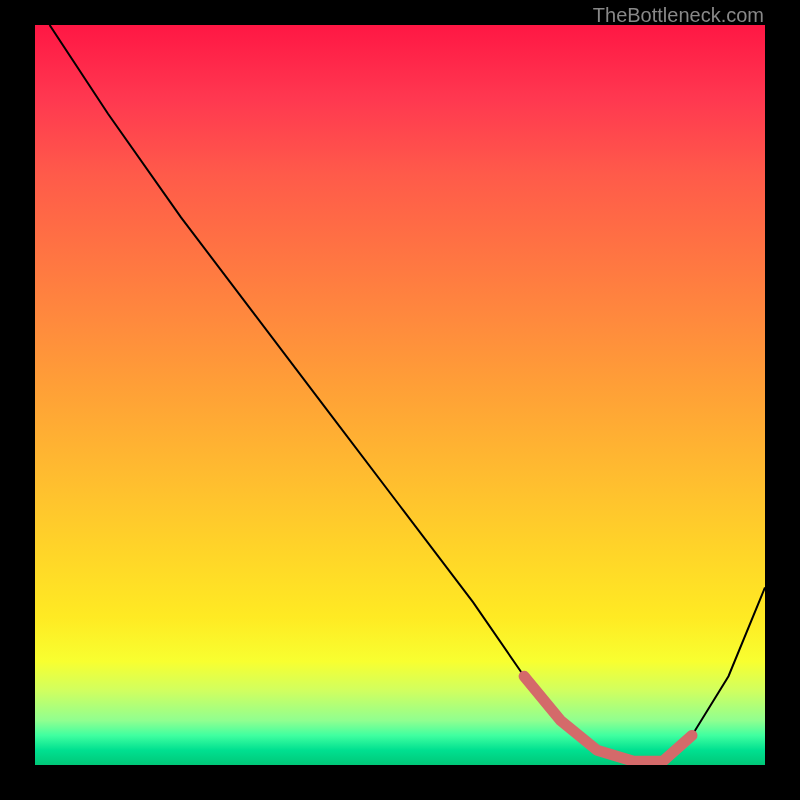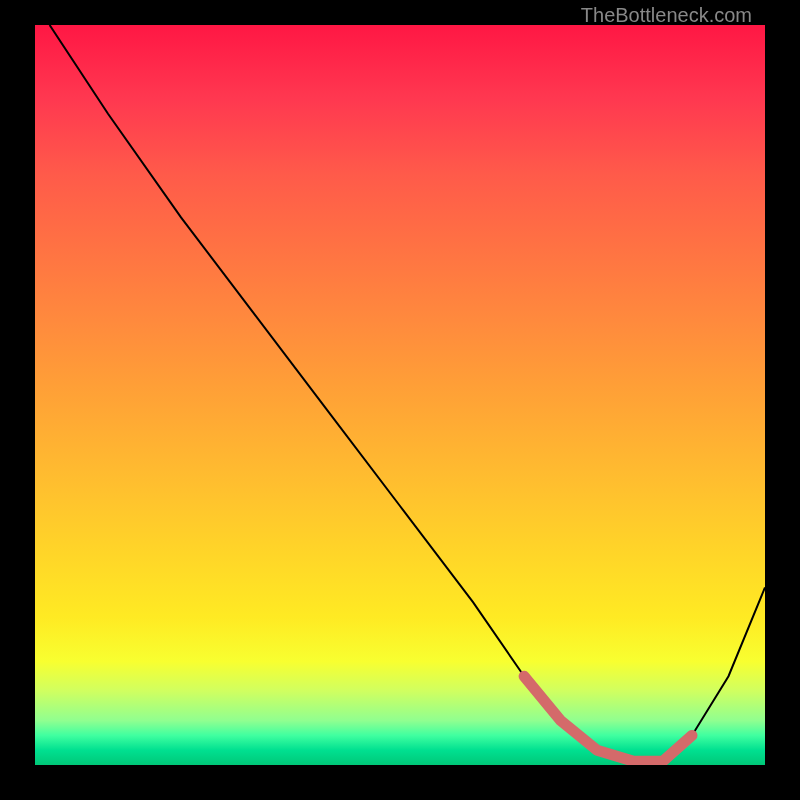--- a/index.html
+++ b/index.html
@@ -44,21 +44,21 @@
       #d0ff60 90%,
       #90ff90 94%,
       #40ffa0 96%,
       #00e090 98%,
       #00c878 100%
     );
   }
   .watermark {
     position: absolute;
     top: 4px;
-    right: 48px;
+    right: 36px;
     color: #888;
     font-size: 20px;
     font-weight: 500;
   }
   svg.curve {
     position: absolute;
     left: 0;
     top: 0;
     width: 100%;
     height: 100%;

